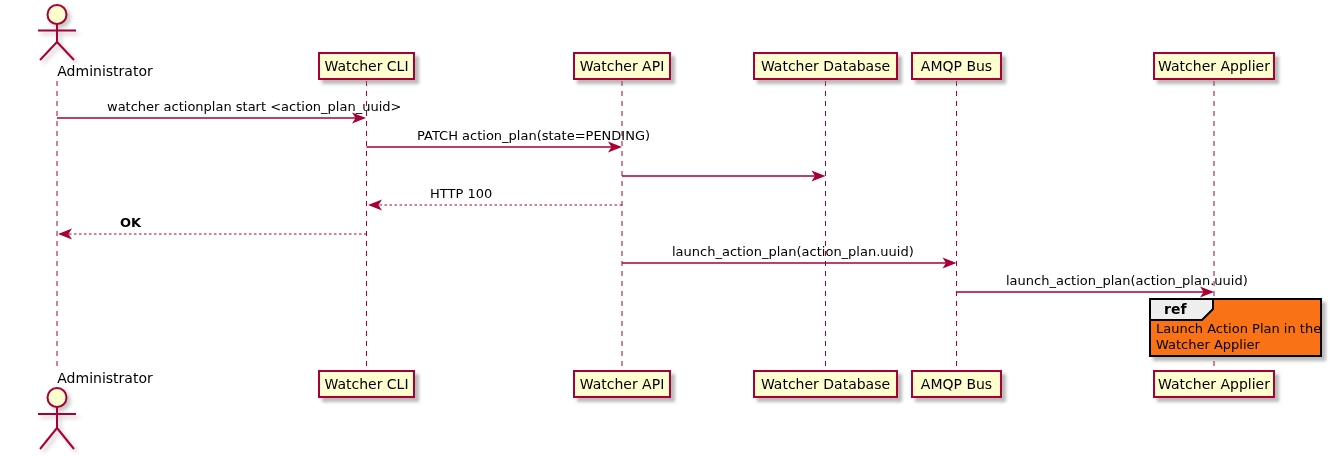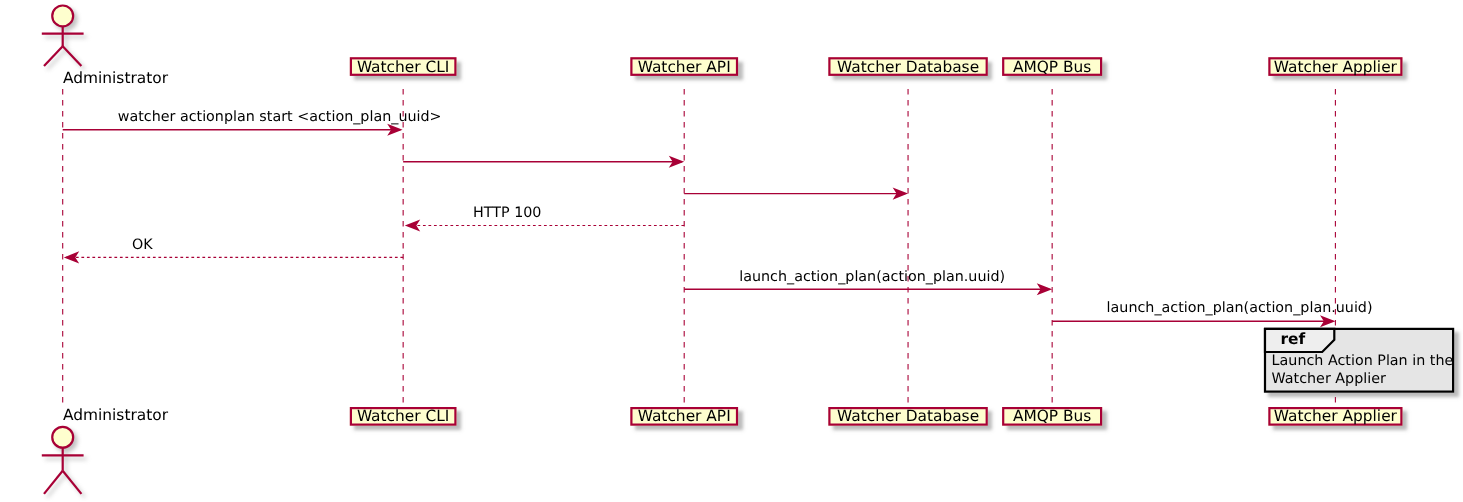--- a/index.html
+++ b/index.html
@@ -57,21 +57,21 @@
   .actor-label {
     position: absolute;
     transform: translateX(-50%);
     font-size: 14px;
     color: var(--text, #000000);
     white-space: nowrap;
     margin-left: 48px;
   }
   .pbox {
     position: absolute;
-    height: 17px;
+    height: 28px;
     box-sizing: border-box;
     background: var(--participant-fill, #FEFECE);
     border: 2px solid var(--participant-border, #A80036);
     box-shadow: 4px 4px 3px rgba(120,120,120,0.5);
     display: flex;
     align-items: center;
     justify-content: center;
     font-size: 14px;
     color: var(--text, #000000);
     white-space: nowrap;
@@ -83,21 +83,21 @@
     white-space: nowrap;
     margin-left: 44px;
   }
   .ref-box {
     position: absolute;
     left: 1149px;
     top: 298px;
     width: 173px;
     height: 59px;
     box-sizing: border-box;
-    background: #e5e5e5;
+    background: #f97316;
     border: 2px solid var(--ref-border, #000000);
     box-shadow: 4px 4px 3px rgba(120,120,120,0.5);
   }
   .ref-head-svg {
     position: absolute;
     left: -2px;
     top: -2px;
     overflow: visible;
   }
   .ref-head-svg polygon {
@@ -209,22 +209,23 @@
       <span>Watcher Database</span>
     </div>
   <div class="pbox" style="left:911px; top:370px; width:91px;">
       <span>AMQP Bus</span>
     </div>
   <div class="pbox" style="left:1153px; top:370px; width:122px;">
       <span>Watcher Applier</span>
     </div>
 
   <div class="msg" style="left:63px; top:99px;">watcher actionplan start &lt;action_plan_uuid&gt;</div>
+  <div class="msg" style="left:373px; top:128px;">PATCH action_plan(state=PENDING)</div>
   <div class="msg" style="left:386px; top:186px;">HTTP 100</div>
-  <div class="msg" style="left:76px; top:215px;">OK</div>
+  <div class="msg" style="left:76px; top:215px;font-weight:bold;">OK</div>
   <div class="msg" style="left:628px; top:244px;">launch_action_plan(action_plan.uuid)</div>
   <div class="msg" style="left:962px; top:273px;">launch_action_plan(action_plan.uuid)</div>
 
   <div class="ref-box">
     <svg class="ref-head-svg" width="70" height="24" viewBox="0 0 70 24">
       <polygon points="1,1 64,1 64,11 53,22 1,22"></polygon>
     </svg>
     <span class="ref-keyword">ref</span>
     <div class="ref-body">
       <div>Launch Action Plan in the</div>

